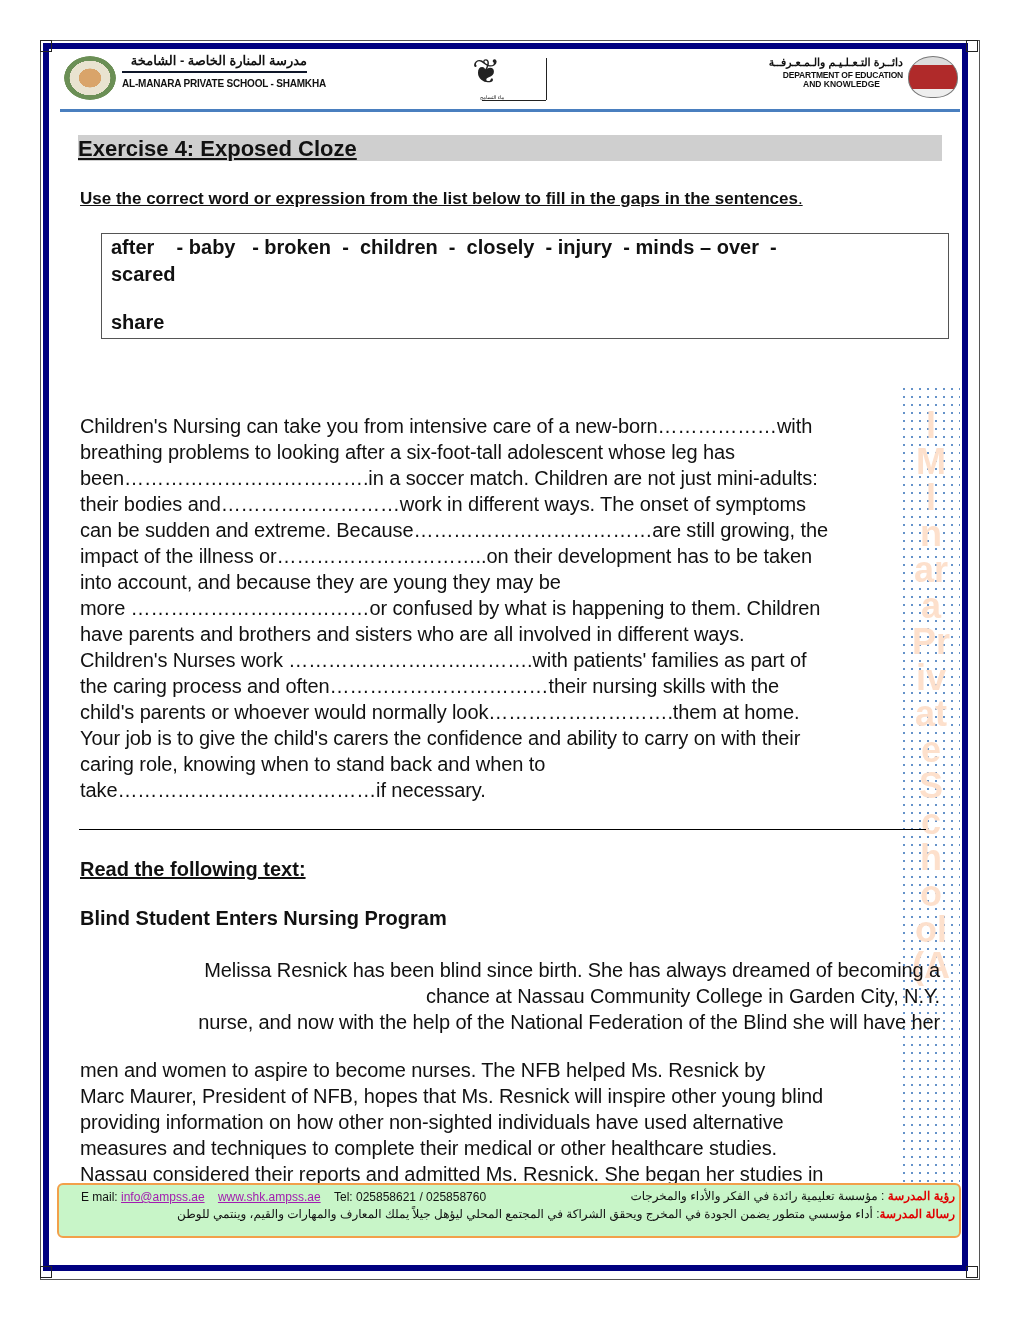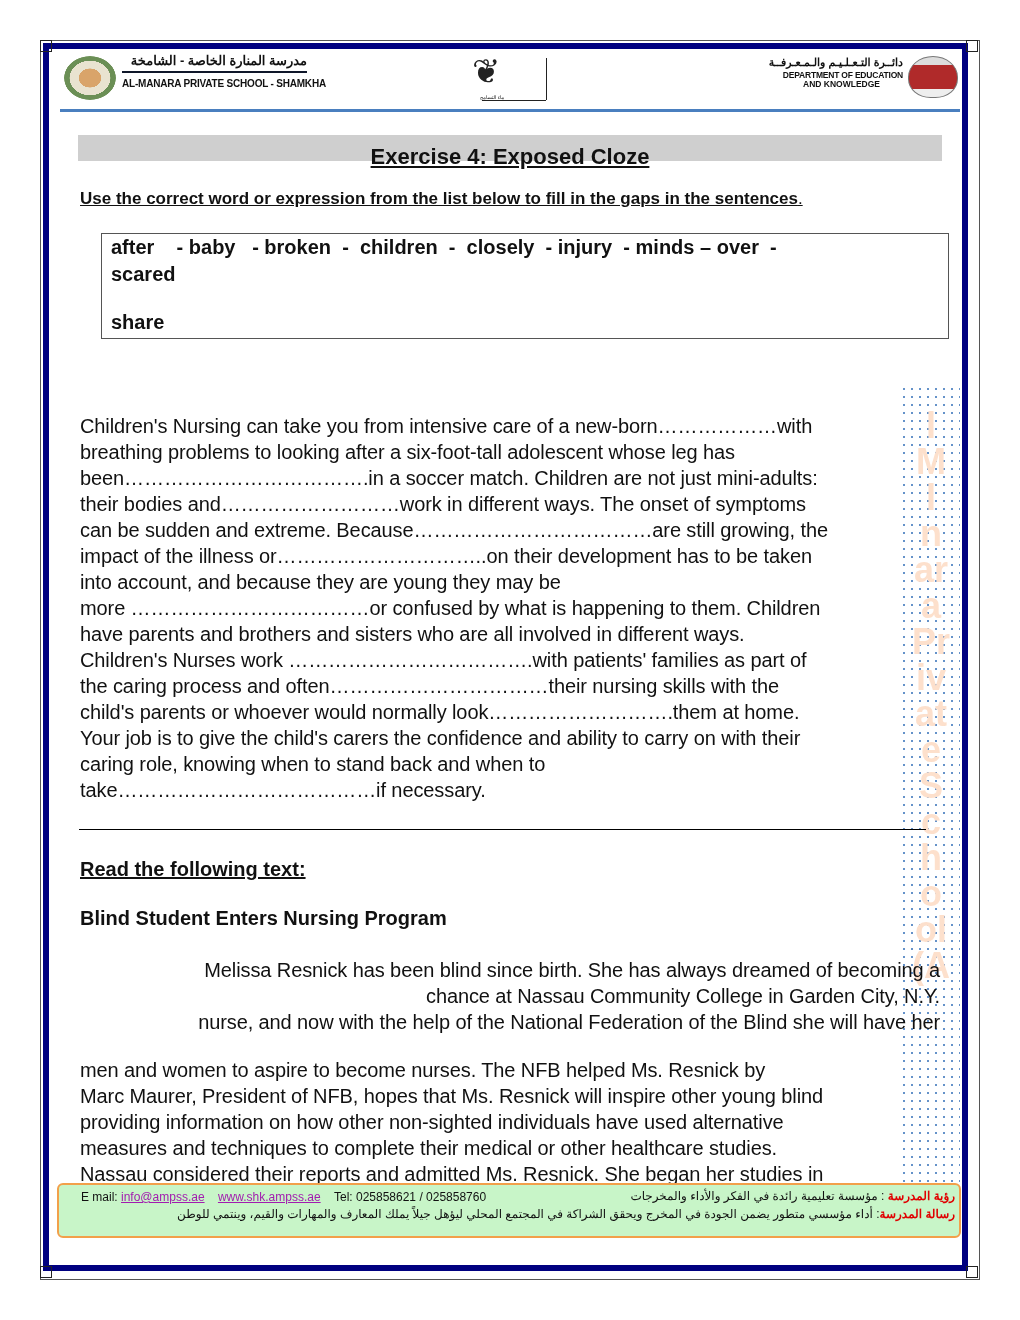--- a/index.html
+++ b/index.html
@@ -28,21 +28,21 @@
   .center-emblem .cap { position: absolute; left: 18px; top: 42px; font-size: 5px; direction: rtl; }
   .dept-ar { position: absolute; left: 700px; top: 8px; width: 143px; font-size: 11px; font-weight: bold; direction: rtl; text-align: right; }
   .dept-en1 { position: absolute; left: 700px; top: 22px; width: 143px; font-size: 8.5px; font-weight: bold; text-align: right; letter-spacing: -0.2px; }
   .dept-en2 { position: absolute; left: 700px; top: 31px; width: 120px; font-size: 8.5px; font-weight: bold; text-align: right; }
   .dept-logo { position: absolute; left: 848px; top: 8px; width: 48px; height: 40px; border-radius: 50% 50% 45% 45%;
                background: linear-gradient(180deg, #ddd 0 20%, #b02a2a 21% 80%, #eee 81%); border: 1px solid #777; }
   .header-rule { position: absolute; left: 60px; top: 109px; width: 900px; height: 3px; background: #4a7fbf; }
 
   
   .ex-title-bar { position: absolute; left: 78px; top: 135px; width: 864px; height: 26px; background: #cfcfcf; }
-  .ex-title { position: absolute; left: 0; width: 100%; top: 9px; text-align: center; font-size: 22px; font-weight: bold;
+  .ex-title { position: absolute; left: 0; width: 100%; top: 1px; text-align: left; font-size: 22px; font-weight: bold;
               text-decoration: underline; }
   .instruction { position: absolute; left: 80px; top: 189px; font-size: 17px; font-weight: bold; text-decoration: underline; }
   .instruction-dot { font-weight: normal; text-decoration: none; }
 
   .word-box { position: absolute; left: 101px; top: 233px; width: 848px; height: 106px; border: 1px solid #555; box-sizing: border-box; }
   .word-line { position: absolute; left: 9px; font-size: 20px; font-weight: bold; white-space: pre; }
 
   
   .passage { position: absolute; left: 80px; top: 413px; width: 860px; }
   .pline { height: 26px; line-height: 26px; font-size: 20px; white-space: nowrap; letter-spacing: -0.1px; }

